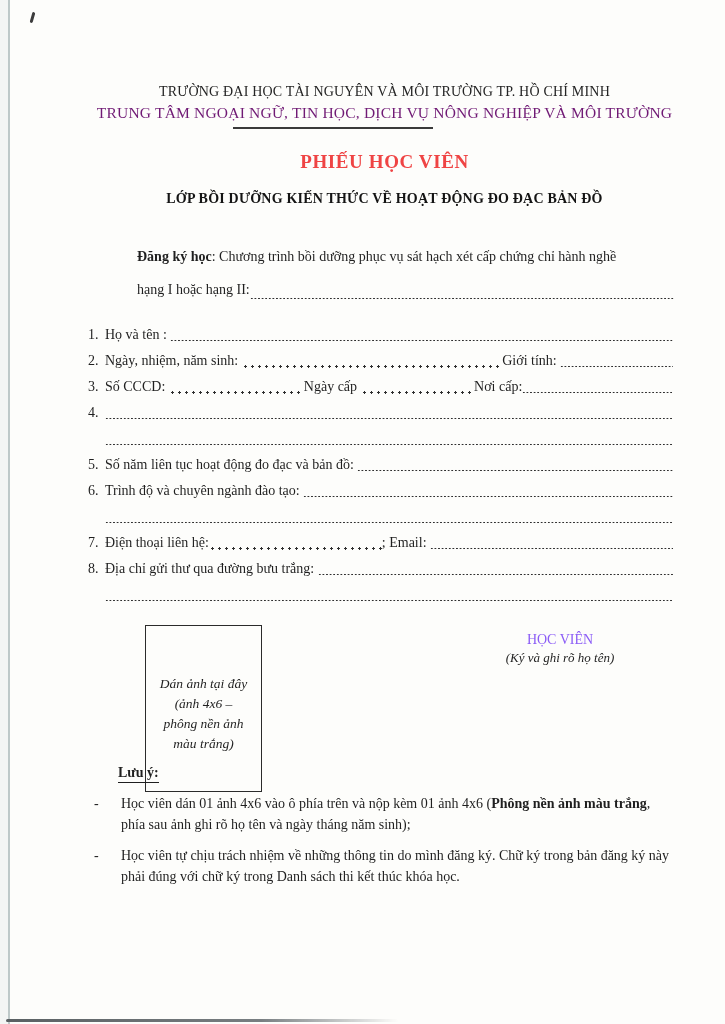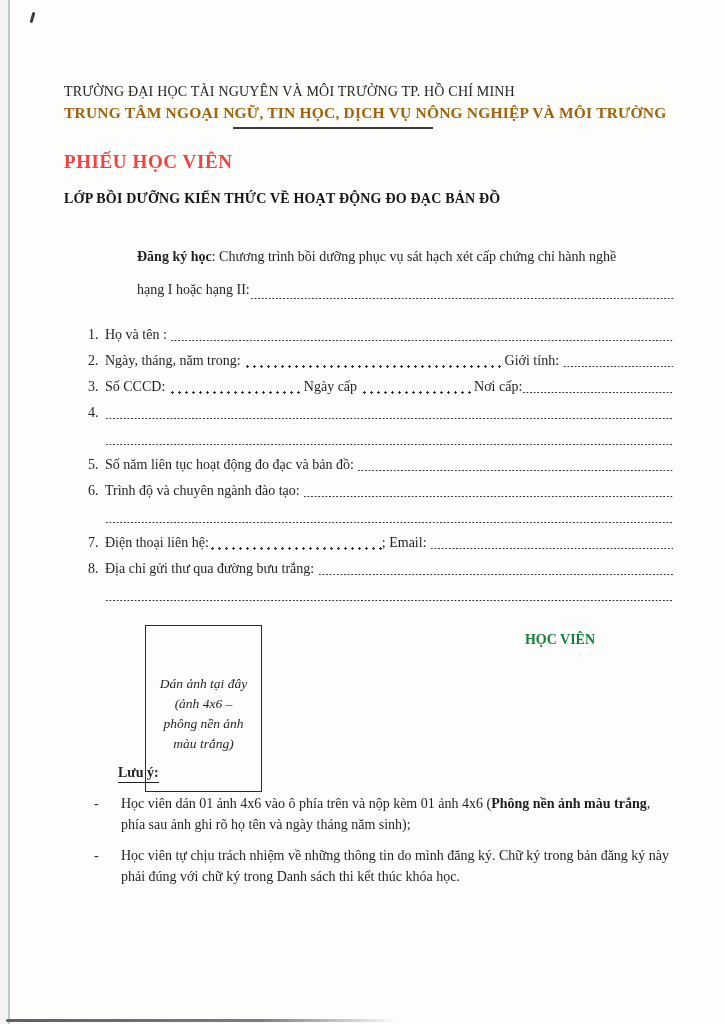--- a/index.html
+++ b/index.html
@@ -13,23 +13,23 @@
     background:#fdfdfb;color:#1f1f1f;
   }
   
   .scan-left-strip{position:absolute;left:0;top:0;width:9px;height:100%;background:#f3f5f4;}
   .scan-left-line{position:absolute;left:8px;top:0;bottom:0;width:2px;background:#b3bfc0;opacity:.85;}
   .scan-bottom-edge{position:absolute;left:6px;bottom:2px;width:392px;height:3px;border-radius:2px;
     background:linear-gradient(to right,#5a6063,#787e81 65%,rgba(120,126,129,0));filter:blur(.4px);}
   .pen-mark-top{position:absolute;left:31px;top:12px;width:3px;height:11px;background:#3c3c3c;
     border-radius:2px;transform:rotate(16deg);}
   
-  .header-block{position:absolute;top:84px;left:64px;right:20px;}
+  .header-block{position:absolute;top:84px;left:64px;right:20px;text-align:center;}
   .university{font-size:14px;color:#242424;letter-spacing:.2px;}
-  .center-name{font-size:15.5px;font-weight:bold;color:#a16207;margin-top:4px;letter-spacing:.2px;}
+  .center-name{font-size:15.5px;font-weight:normal;color:#701a75;margin-top:4px;letter-spacing:.2px;}
   .header-separator{width:200px;height:2px;background:#3a3a3a;margin:5px auto 0;transform:translateX(-52px);}
   .form-title{font-size:19px;font-weight:bold;margin-top:22px;letter-spacing:.6px;color:#ef4444;}
   .form-subtitle{font-size:14px;font-weight:bold;margin-top:18px;letter-spacing:.2px;color:#141414;}
   
   .registration{position:absolute;top:240px;left:105px;right:50px;font-size:14px;}
   .reg-line{height:33px;line-height:33px;display:flex;margin-left:32px;}
   .reg-line .txt{white-space:pre;}
   
   .form-list{position:absolute;top:322px;left:88px;right:52px;font-size:14px;}
   .frow{display:flex;height:26px;line-height:26px;}
@@ -41,21 +41,21 @@
   .lead-sp{background-image:radial-gradient(circle,#2e2e2e 1px,rgba(0,0,0,0) 1.4px);background-size:7px 5px;}
   .grow{flex:1 1 auto;}
   .w257{flex:0 0 257px;} .w135{flex:0 0 135px;} .w110{flex:0 0 110px;} .w173{flex:0 0 173px;}
   .indent{margin-left:17px;}
   
   .photo-section{position:absolute;top:622px;left:0;right:0;height:185px;}
   .photo-box{position:absolute;left:145px;top:3px;width:115px;height:155px;border:1.5px solid #2b2b2b;
     display:flex;flex-direction:column;justify-content:center;align-items:center;
     font-style:italic;font-size:13.5px;line-height:20px;text-align:center;padding-top:10px;background:transparent;}
   .signature{position:absolute;left:445px;top:10px;width:230px;text-align:center;}
-  .sig-title{font-weight:bold;font-size:14px;color:#15803d;}
+  .sig-title{font-weight:normal;font-size:14px;color:#8b5cf6;}
   .sig-sub{font-style:italic;font-size:13px;margin-top:2px;}
   
   .notes{position:absolute;top:765px;left:88px;right:55px;font-size:14px;}
   .notes-heading{display:inline-block;font-weight:bold;margin-left:30px;border-bottom:1.5px solid #1f1f1f;padding-bottom:1px;}
   .bullet{display:flex;margin-top:10px;}
   .bullet .dash{flex:0 0 27px;padding-left:6px;line-height:21px;}
   .bullet .btxt{flex:1;line-height:21px;text-align:left;}
 </style>
 </head>
 <body>
@@ -89,21 +89,21 @@
 
     <div class="frow">
       <span class="fnum">1.</span>
       <span class="flabel">Họ và tên </span>
       <span class="flabel">: </span>
       <span class="leader lead-fine grow"></span>
     </div>
 
     <div class="frow">
       <span class="fnum">2.</span>
-      <span class="flabel">Ngày, tháng, năm trong: </span>
+      <span class="flabel">Ngày, nhiệm, năm sinh: </span>
       <span class="leader lead-sp w257"></span>
       <span class="flabel"> Giới tính: </span>
       <span class="leader lead-fine grow"></span>
     </div>
 
     <div class="frow">
       <span class="fnum">3.</span>
       <span class="flabel">Số CCCD: </span>
       <span class="leader lead-sp w135"></span>
       <span class="flabel">Ngày cấp </span>
@@ -156,20 +156,21 @@
 
   <div class="photo-section">
     <div class="photo-box">
       <div>Dán ảnh tại đây</div>
       <div>(ảnh 4x6 –</div>
       <div>phông nền ảnh</div>
       <div>màu trắng)</div>
     </div>
     <div class="signature">
       <div class="sig-title">HỌC VIÊN</div>
+      <div class="sig-sub">(Ký và ghi rõ họ tên)</div>
     </div>
 
   </div>
 
   <div class="notes">
     <span class="notes-heading">Lưu ý:</span>
     <div class="bullet">
       <span class="dash">-</span>
       <span class="btxt"><span>Học viên dán 01 ảnh 4x6 vào ô phía trên và nộp kèm 01 ảnh 4x6 (</span><b>Phông nền ảnh màu trắng</b><span>, phía sau ảnh ghi rõ họ tên và ngày tháng năm sinh);</span></span>
     </div>

